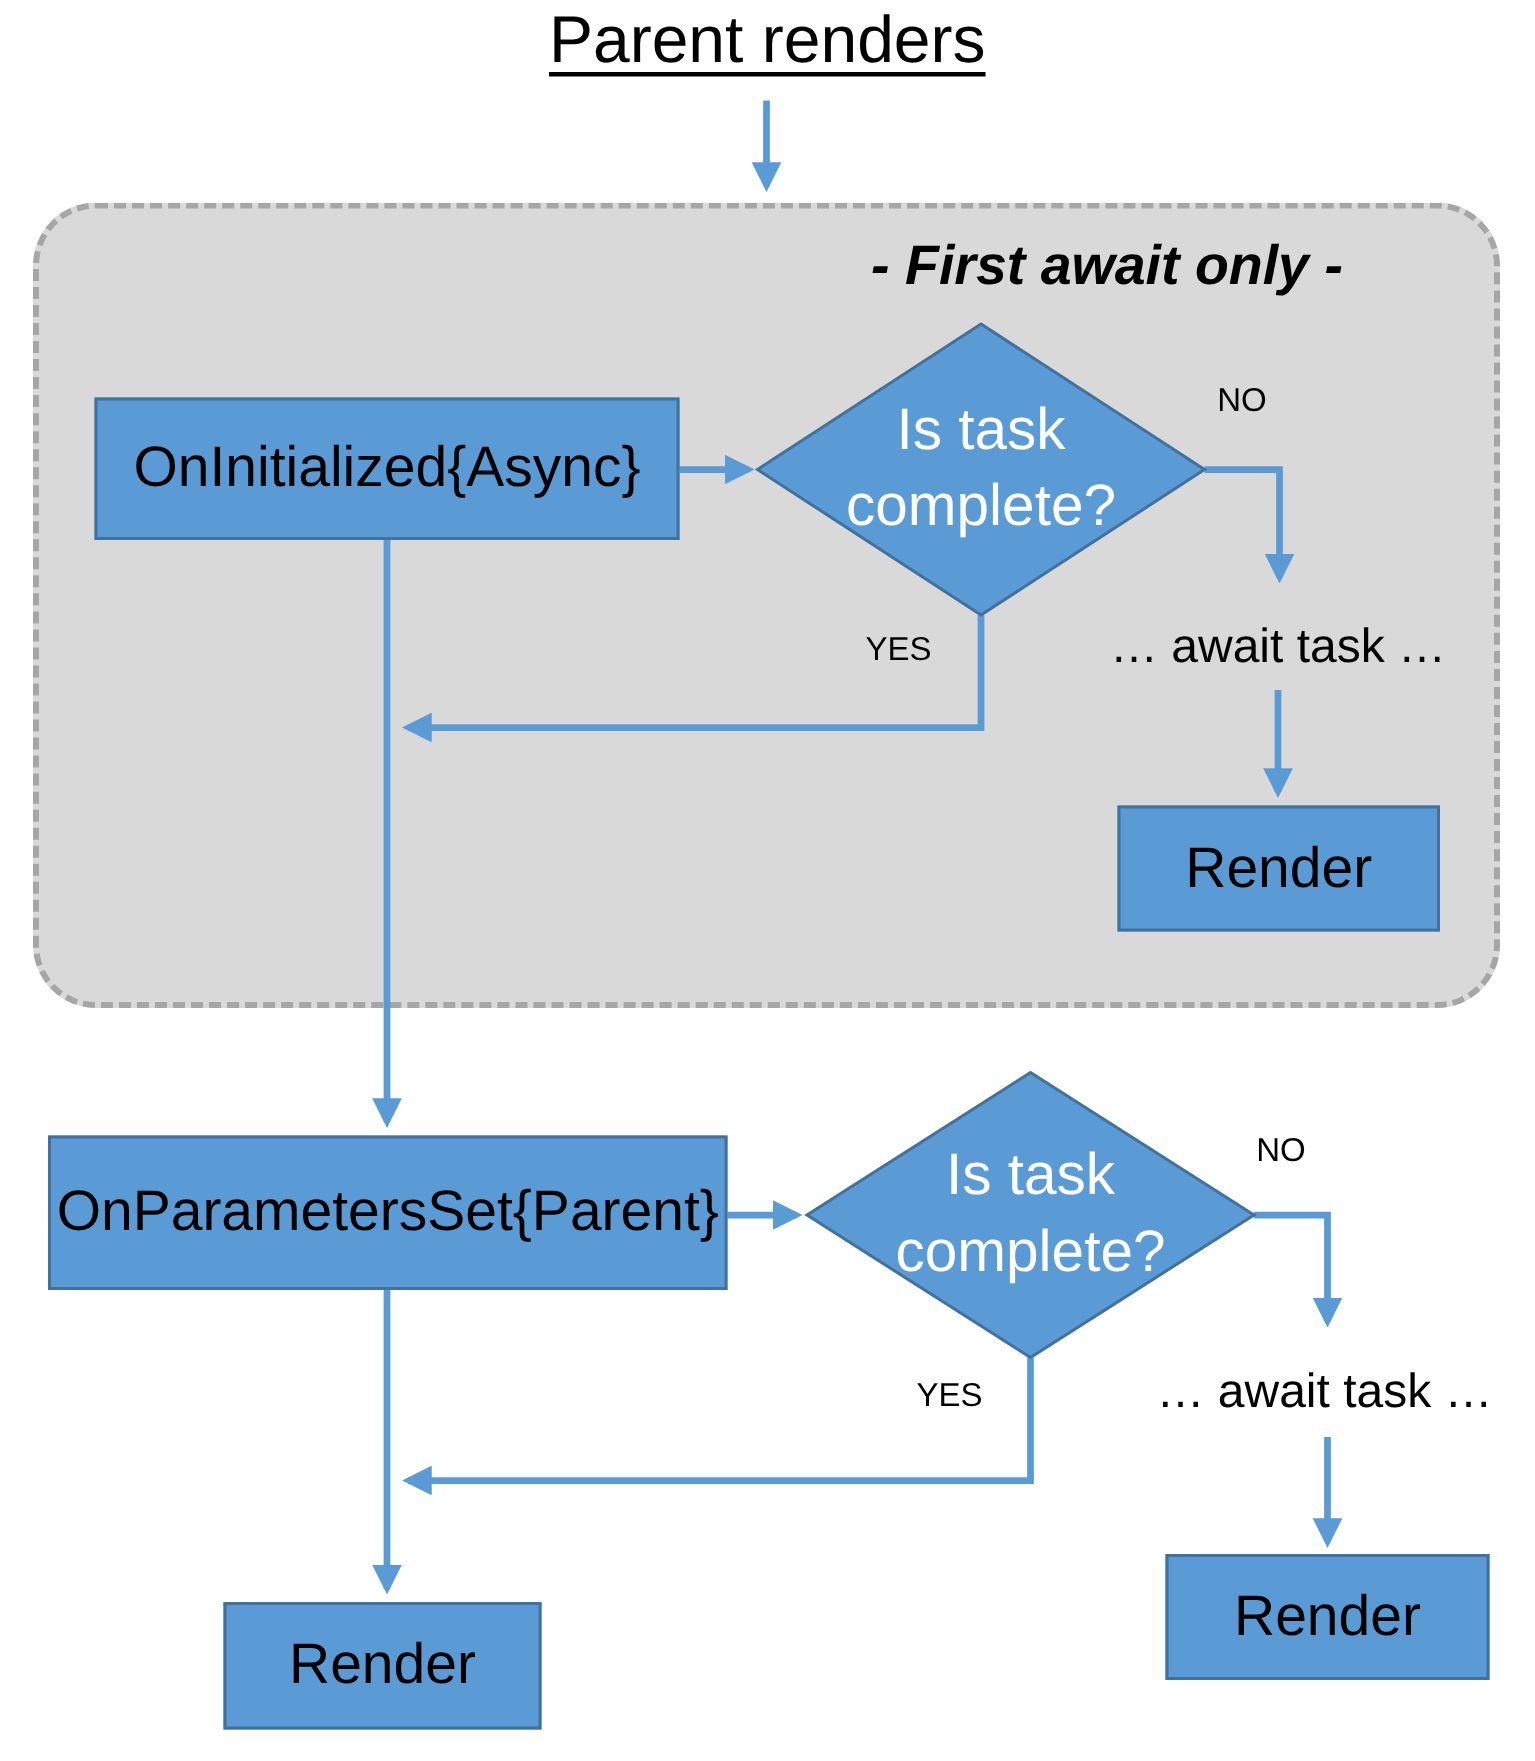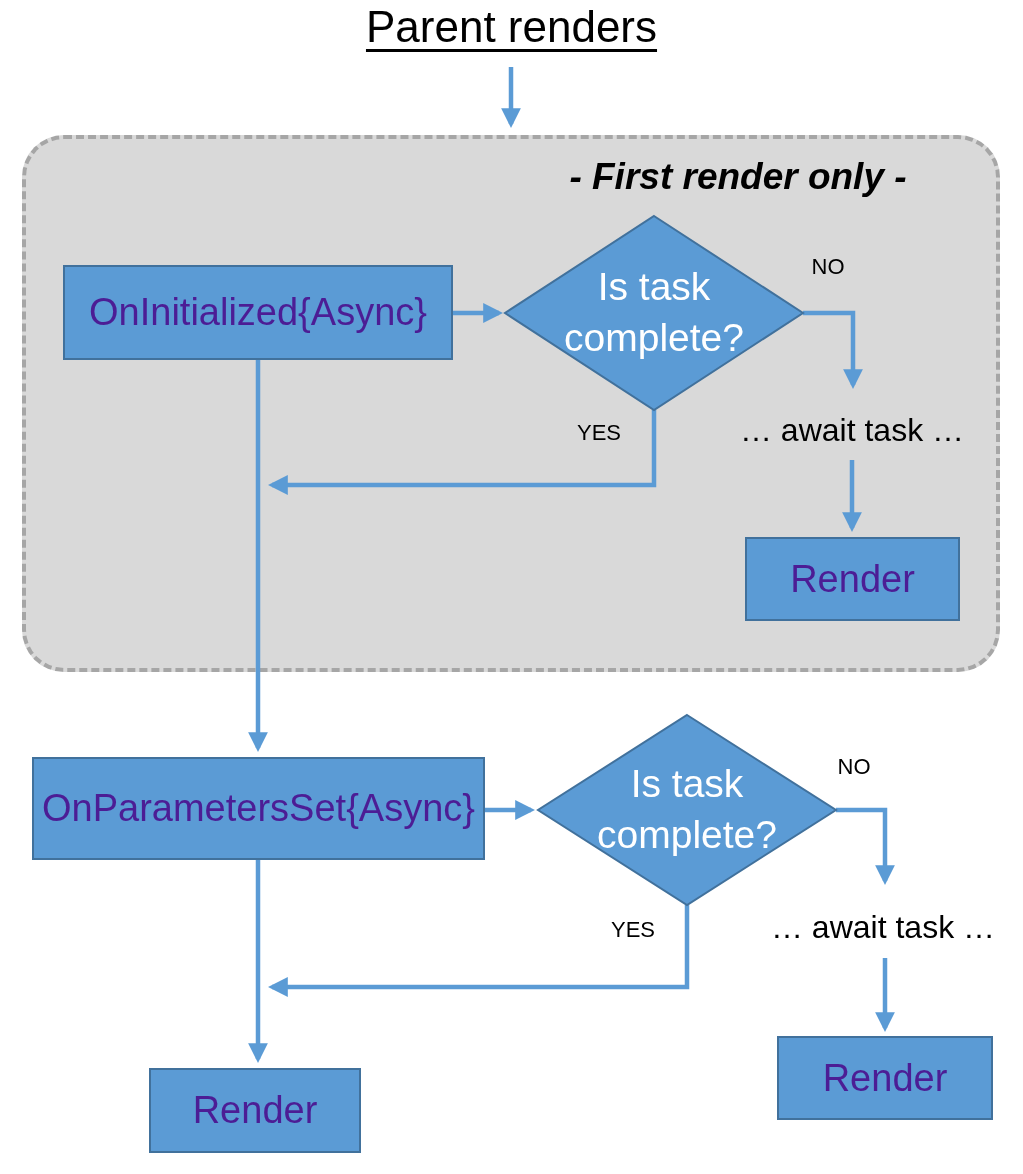--- a/index.html
+++ b/index.html
@@ -61,21 +61,21 @@
     fill: #5b9bd5;
     stroke: #41719c;
     stroke-width: 2;
   }
 
   
   .node-box {
     box-sizing: border-box;
     background: #5b9bd5;
     border: 2.5px solid #41719c;
-    color: #4c1d95;
+    color: #000000;
     display: flex;
     align-items: center;
     justify-content: center;
     font-size: 38px;
     text-align: center;
   }
   .box-oninit   { left: 63px;  top: 265px;  width: 390px; height: 95px;  }
   .box-onparams { left: 32px;  top: 757px;  width: 453px; height: 103px; }
   .box-render1  { left: 745px; top: 537px;  width: 215px; height: 84px;  }
   .box-render2  { left: 777px; top: 1036px; width: 216px; height: 84px;  }
@@ -108,21 +108,21 @@
   .await2{ left: 757px; top: 909px; width: 252px; font-size: 32px; }
 </style>
 </head>
 <body>
 
 <div class="canvas">
 
   <div class="abs diagram-title">Parent renders</div>
 
   <div class="abs group-box"></div>
-  <div class="abs group-label">- First render only -</div>
+  <div class="abs group-label">- First await only -</div>
 
   <svg class="abs connectors" viewBox="0 0 1023 1174" xmlns="http://www.w3.org/2000/svg">
     <defs>
       <marker id="ah" viewBox="0 0 10 10" refX="8" refY="5" markerWidth="4.4" markerHeight="4.4" orient="auto">
         <path d="M0,0 L10,5 L0,10 z" fill="#5b9bd5"></path>
       </marker>
     </defs>
 
     <path class="edge" marker-end="url(#ah)" d="M511,67 V124"></path>
 
@@ -147,21 +147,21 @@
     <path class="edge" marker-end="url(#ah)" d="M258,860 V1059"></path>
 
     <polygon class="diamond" points="654,216 803,313 654,410 505,313"></polygon>
     <polygon class="diamond" points="687,715 836,810 687,905 538,810"></polygon>
   </svg>
 
   <div class="abs node-box box-oninit">
     <span>OnInitialized{Async}</span>
   </div>
   <div class="abs node-box box-onparams">
-    <span>OnParametersSet{Async}</span>
+    <span>OnParametersSet{Parent}</span>
   </div>
   <div class="abs node-box box-render1">
     <span>Render</span>
   </div>
   <div class="abs node-box box-render2">
     <span>Render</span>
   </div>
   <div class="abs node-box box-render3">
     <span>Render</span>
   </div>

